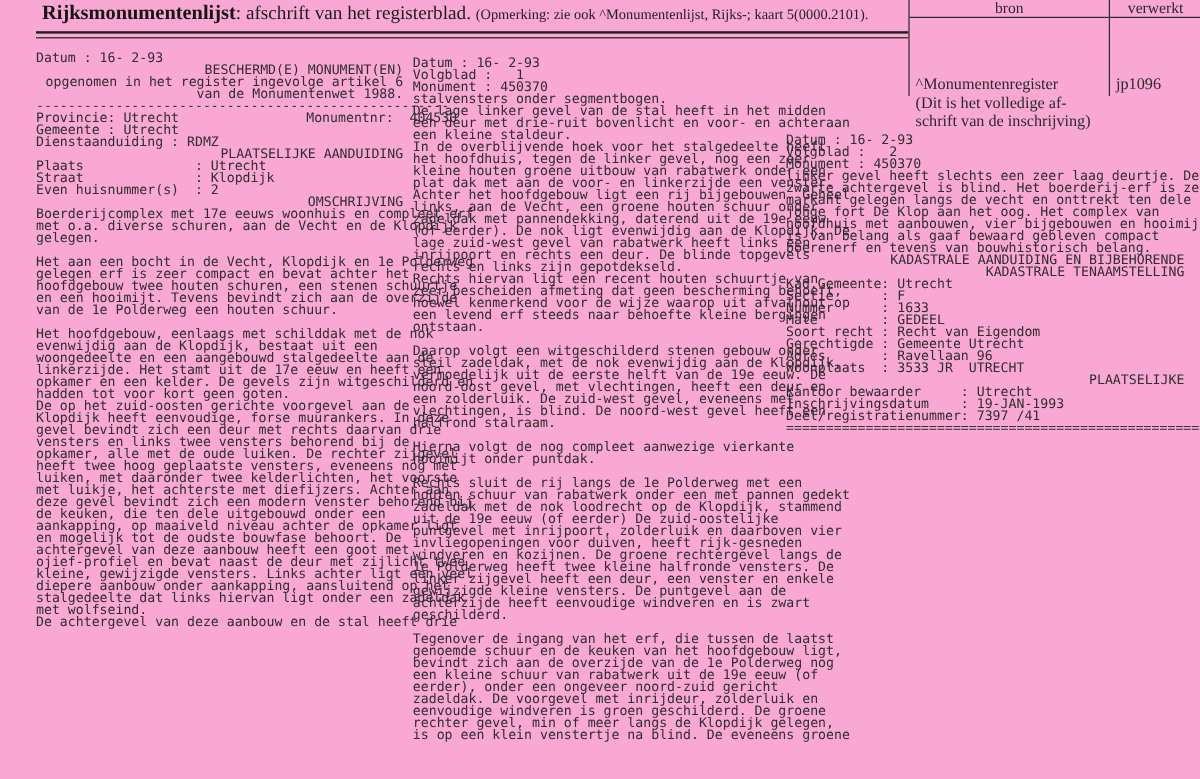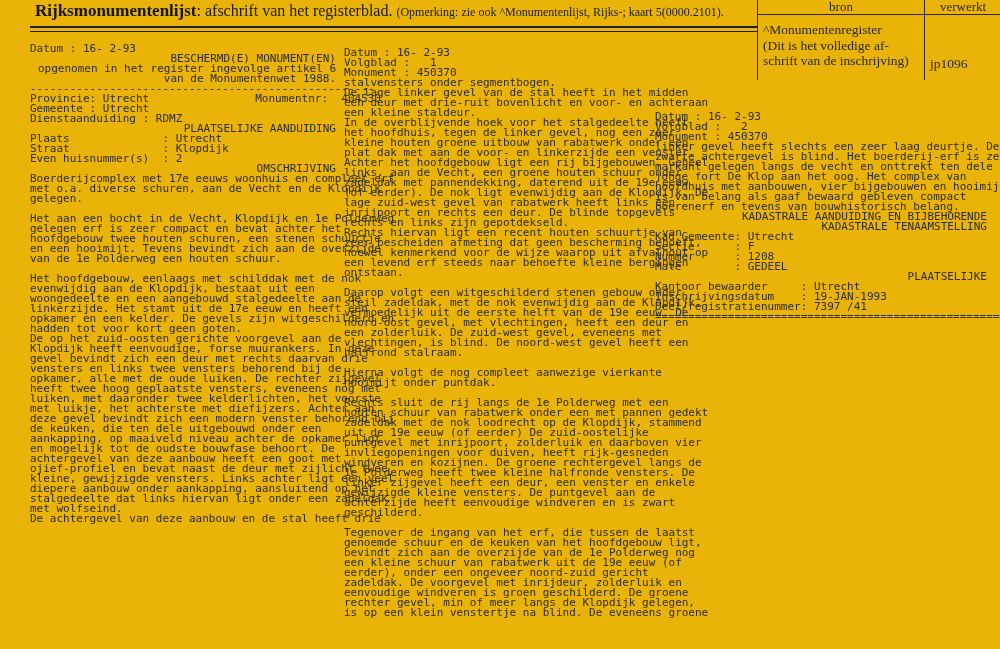--- a/index.html
+++ b/index.html
@@ -1,18 +1,18 @@
 <!DOCTYPE html>
 <html><head>
 <meta charset="utf-8">
 <style>
   html,body{margin:0;padding:0;background:#d9d9d9;}
   .page{
     position:relative;width:1000px;height:649px;margin:0 auto;
-    background:#eab308;overflow:hidden;color:#2d2d2d;
+    background:#f9a8d4;overflow:hidden;color:#2d2d2d;
   }
   
   .page-header{position:absolute;left:35px;top:1px;width:715px;white-space:nowrap;}
   .t-bold{font-family:"Liberation Serif",serif;font-weight:bold;font-size:17px;color:#151515;}
   .t-rest{font-family:"Liberation Serif",serif;font-size:16px;color:#1c1c1c;}
   .t-note{font-family:"Liberation Serif",serif;font-size:12px;color:#222;}
   .title-rule{
     position:absolute;left:30px;top:26px;width:727px;height:3px;
     border-top:2px solid #1f1f1f;border-bottom:1px solid #1f1f1f;
   }
@@ -22,21 +22,21 @@
     display:flex;border-left:1.5px solid #2a2a2a;
     font-family:"Liberation Serif",serif;color:#2a2a2a;
   }
   .bt-col{display:flex;flex-direction:column;}
   .bt-col-bron{width:166px;border-right:1.5px solid #2a2a2a;}
   .bt-col-verwerkt{flex:1;}
   .bt-head{
     height:14px;border-bottom:1.5px solid #2a2a2a;
     font-size:13px;text-align:center;line-height:14px;
   }
-  .bt-val{flex:1;font-size:13.5px;line-height:15.5px;padding:7px 0 0 5px;white-space:pre;}
+  .bt-val{flex:1;font-size:13.5px;line-height:15.5px;padding:7px 0 0 5px;white-space:pre;margin-top:40px;}
   .bt-val.bottom{display:flex;align-items:flex-end;padding-bottom:9px;}
   
   .col{position:absolute;}
   .col pre{
     margin:0;font-family:"DejaVu Sans Mono",monospace;
     font-size:11px;line-height:10px;white-space:pre;color:#2e2e2e;
   }
   .col1{left:30px;top:44px;width:306px;}
   .col2{left:344px;top:48px;width:306px;}
   .col3{left:655px;top:112px;width:332px;}
@@ -193,22 +193,26 @@
 zwarte achtergevel is blind. Het boerderij-erf is zeer
 markant gelegen langs de vecht en onttrekt ten dele het
 jonge fort De Klop aan het oog. Het complex van
 hoofdhuis met aanbouwen, vier bijgebouwen en hooimijt
 is van belang als gaaf bewaard gebleven compact
 boerenerf en tevens van bouwhistorisch belang.</pre>
     <pre class="center mt18">KADASTRALE AANDUIDING EN BIJBEHORENDE
 KADASTRALE TENAAMSTELLING</pre>
     <pre class="mt20">Kad.Gemeente: Utrecht
 Sectie      : F
-Nummer      : 1208
+Nummer      : 1633
 Mate        : GEDEEL</pre>
+    <pre class="indent-soort mt12">Soort recht : Recht van Eigendom
+Gerechtigde : Gemeente Utrecht
+Adres       : Ravellaan 96
+Woonplaats  : 3533 JR  UTRECHT</pre>
     <pre class="center mt20">PLAATSELIJKE</pre>
     <pre class="mt18">Kantoor bewaarder     : Utrecht
 Inschrijvingsdatum    : 19-JAN-1993
 Deel/registratienummer: 7397 /41</pre>
     <pre class="mt12">=====================================================</pre>
   </div>
 
 </div>
 
 </body></html>

